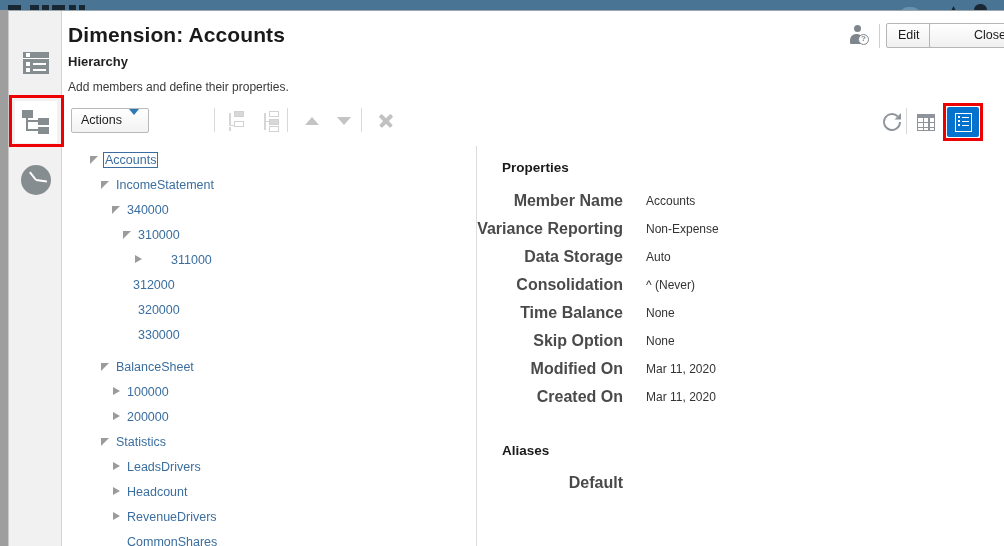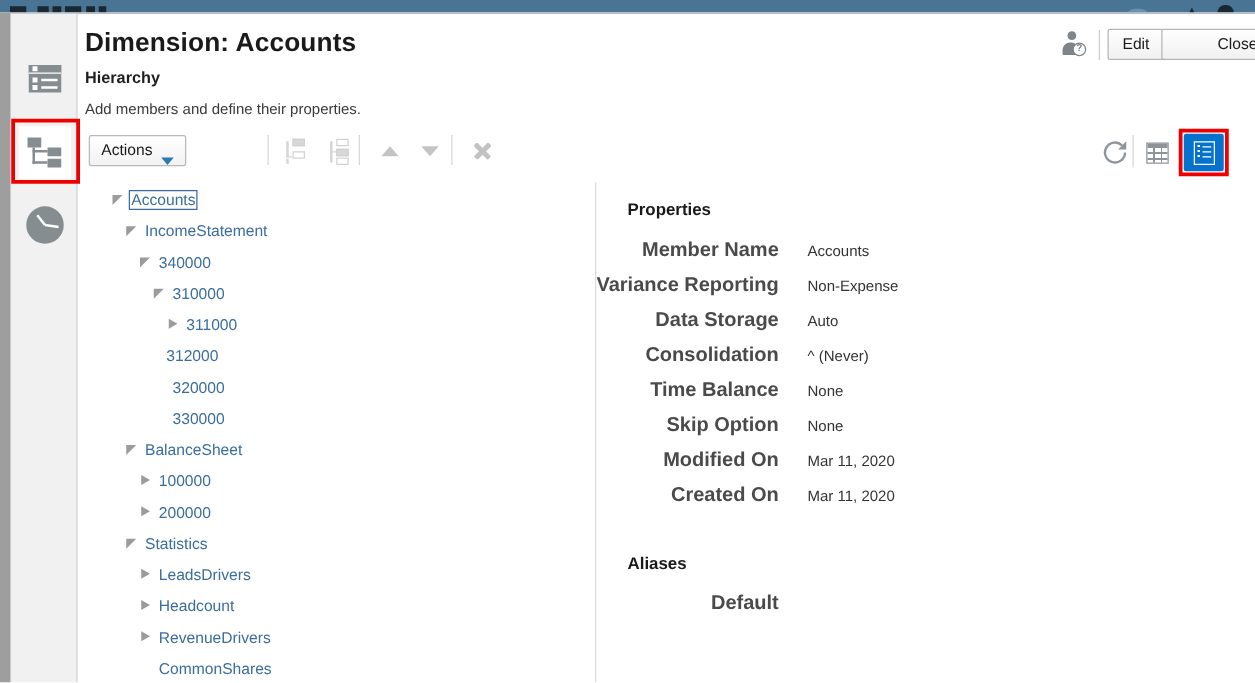--- a/index.html
+++ b/index.html
@@ -247,21 +247,21 @@
     height: 25px;
     padding: 0 9px;
     background: linear-gradient(#ffffff, #f2f2f2);
     border: 1px solid #b9b9b9;
     border-radius: 2px;
     font-size: 12.5px;
     color: #1a1a1a;
     line-height: 23px;
     cursor: pointer;
     display: flex;
-    align-items: flex-end;
+    align-items: flex-start;
     gap: 7px;
     box-sizing: border-box;
   }
   .caret-down {
     width: 0; height: 0;
     border-left: 5px solid transparent;
     border-right: 5px solid transparent;
     border-top: 6px solid #2a7ab5;
   }
   .tb-sep {
@@ -637,37 +637,37 @@
       <span class="tw-label">IncomeStatement</span>
     </div>
     <div class="tree-row" style="padding-left: 48px;">
       <span class="tw-toggle expanded"></span>
       <span class="tw-label">340000</span>
     </div>
     <div class="tree-row" style="padding-left: 59px;">
       <span class="tw-toggle expanded"></span>
       <span class="tw-label">310000</span>
     </div>
-    <div class="tree-row" style="padding-left: 70px;">
+    <div class="tree-row" style="padding-left: 70px; gap: 22px;">
       <span class="tw-toggle collapsed"></span>
       <span class="tw-label">311000</span>
     </div>
     <div class="tree-row" style="padding-left: 54px;">
       <span class="tw-toggle none"></span>
       <span class="tw-label">312000</span>
     </div>
     <div class="tree-row" style="padding-left: 59px;">
       <span class="tw-toggle none"></span>
       <span class="tw-label">320000</span>
     </div>
     <div class="tree-row" style="padding-left: 59px;">
       <span class="tw-toggle none"></span>
       <span class="tw-label">330000</span>
     </div>
-    <div class="tree-row" style="padding-left: 37px;">
+    <div class="tree-row" style="padding-left: 37px; margin-top: 7px;">
       <span class="tw-toggle expanded"></span>
       <span class="tw-label">BalanceSheet</span>
     </div>
     <div class="tree-row" style="padding-left: 48px;">
       <span class="tw-toggle collapsed"></span>
       <span class="tw-label">100000</span>
     </div>
     <div class="tree-row" style="padding-left: 48px;">
       <span class="tw-toggle collapsed"></span>
       <span class="tw-label">200000</span>

